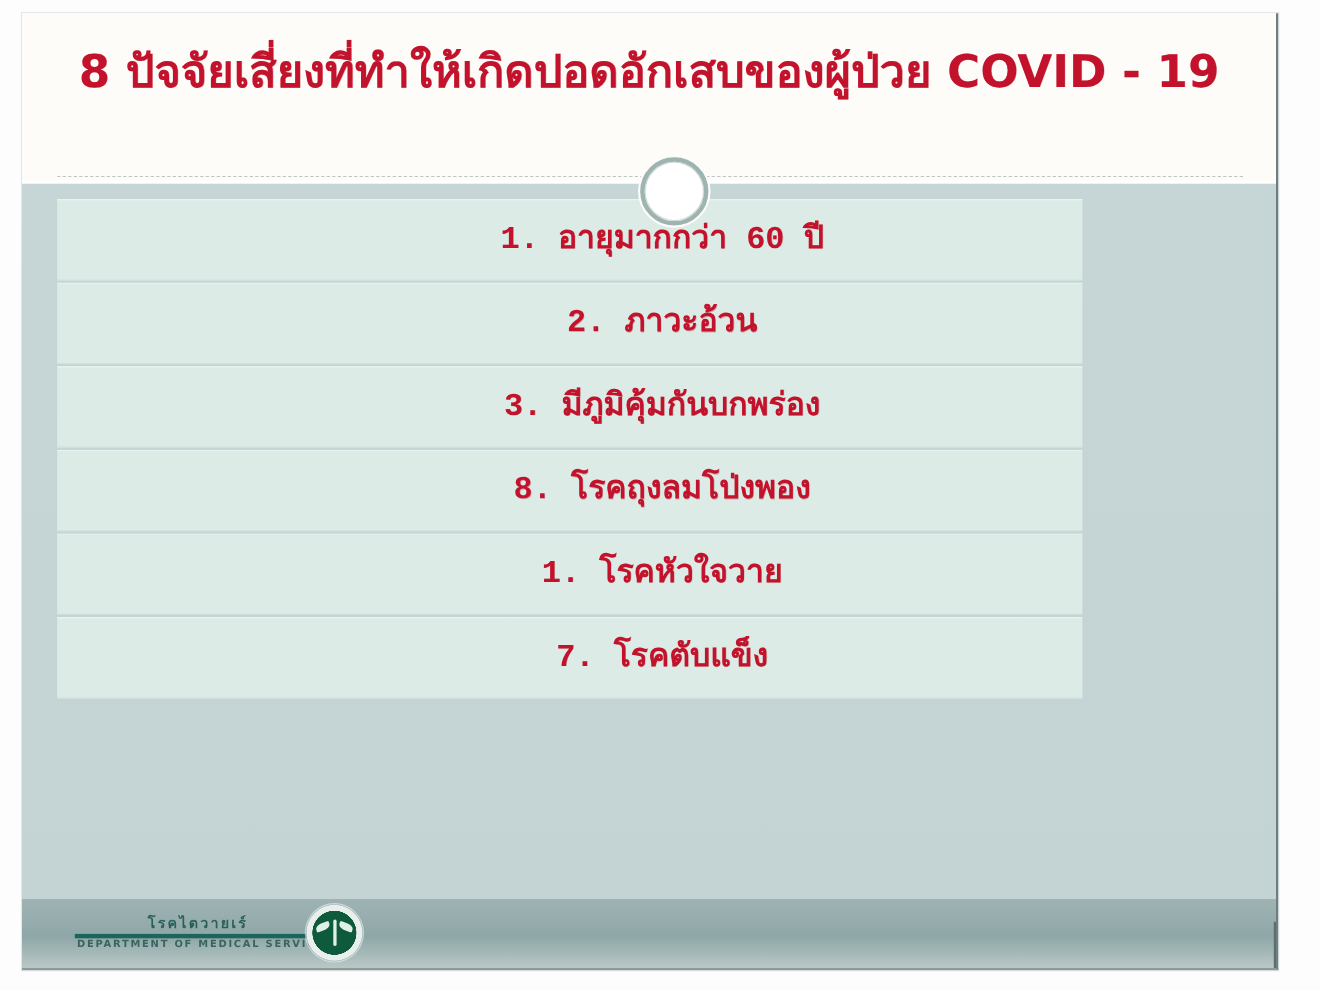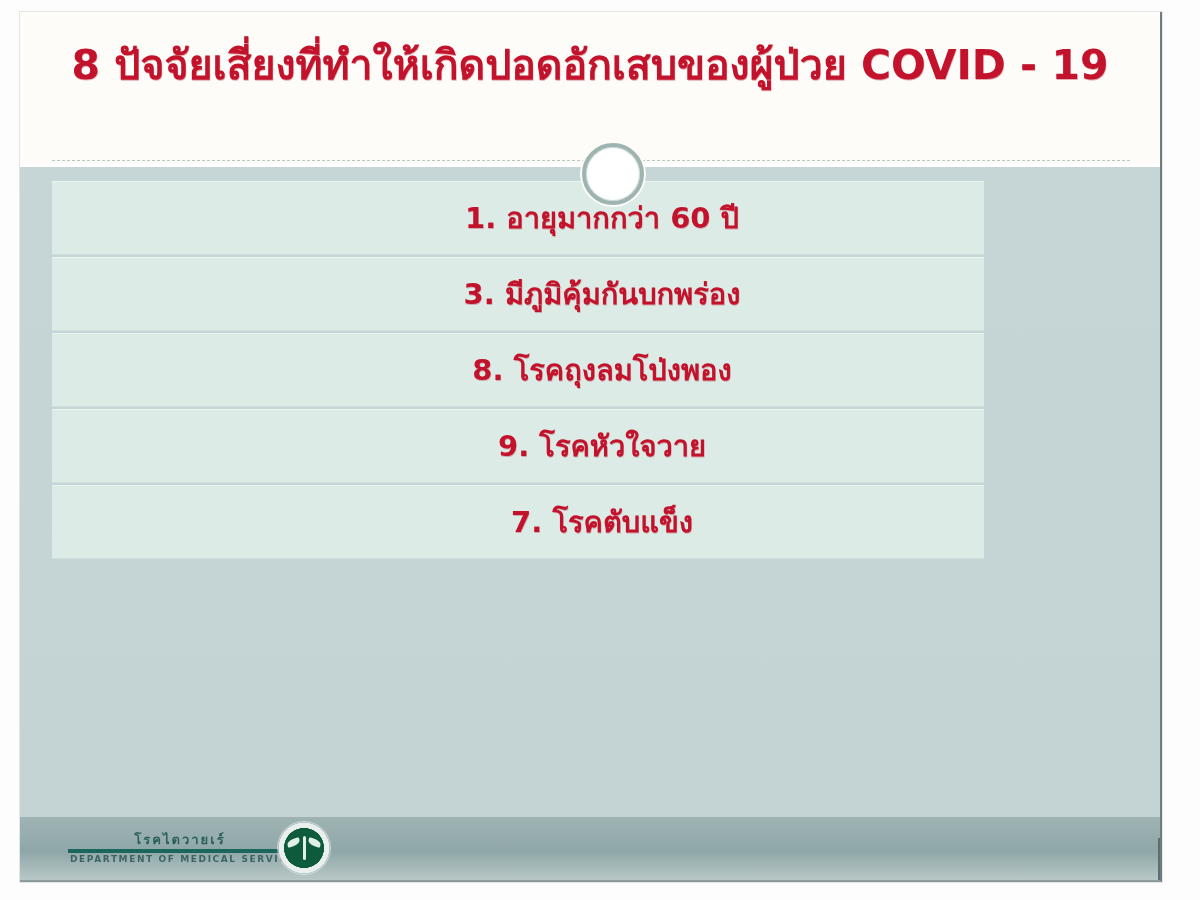--- a/index.html
+++ b/index.html
@@ -102,20 +102,21 @@
     height: 650px;
     background: linear-gradient(180deg, #c6d6d7 0%, #c4d4d5 100%);
     overflow: hidden;
   }
 
   .list-rows {
     position: absolute;
     left: 32px;
     top: 14px;
     width: 932px;
+    font-family: Liberation Mono, monospace;
   }
 
   .list-row {
     position: relative;
     height: 74px;
     background: #dcebe6;
     margin-bottom: 2px;
     box-shadow: inset 0 1px 0 #e9f3ef, inset 0 -1px 0 #cfdfdb;
   }
 
@@ -268,31 +269,34 @@
     <div class="header-underline"></div>
     <div class="deco-ring"></div>
 
     <div class="list-panel">
       <div class="list-rows">
 
         <div class="list-row">
           <div class="list-row-text">1. อายุมากกว่า 60 ปี</div>
         </div>
 
+        <div class="list-row">
+          <div class="list-row-text">2. ภาวะอ้วน</div>
+        </div>
 
         <div class="list-row">
           <div class="list-row-text">3. มีภูมิคุ้มกันบกพร่อง</div>
         </div>
 
         <div class="list-row">
           <div class="list-row-text">8. โรคถุงลมโป่งพอง</div>
         </div>
 
         <div class="list-row">
-          <div class="list-row-text">9. โรคหัวใจวาย</div>
+          <div class="list-row-text">1. โรคหัวใจวาย</div>
         </div>
 
 
         <div class="list-row">
           <div class="list-row-text">7. โรคตับแข็ง</div>
         </div>
 
 
       </div>
     </div>

